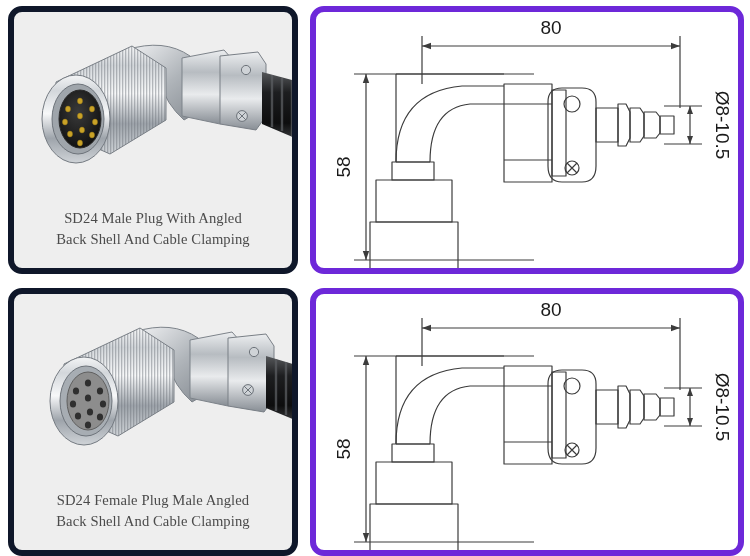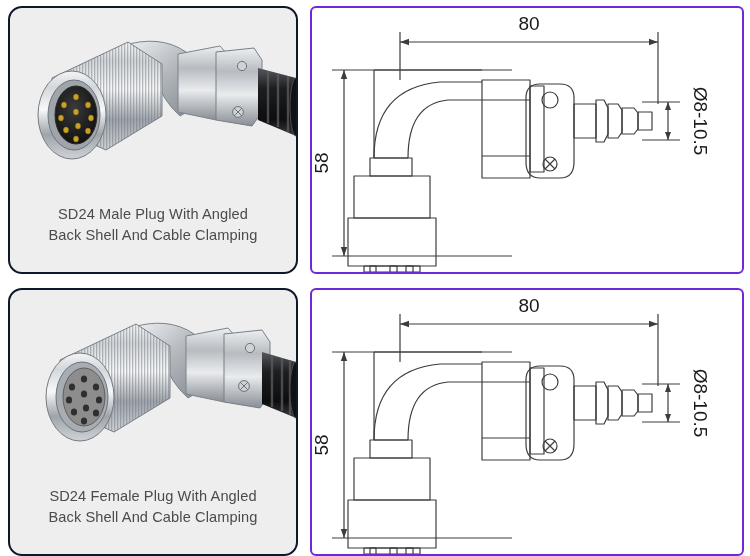--- a/index.html
+++ b/index.html
@@ -13,43 +13,45 @@
 
   
   .row{position:absolute;left:0;width:750px;height:268px;}
   .row-1{top:6px;}
   .row-2{top:288px;}
 
   
   .photo-card{
     position:absolute;left:8px;top:0;width:290px;height:268px;
     background:#eeeeee;
-    border:2px solid #0f172a;
+    border:6px solid #0f172a;
     border-radius:14px;
     box-sizing:border-box;
     overflow:hidden;
+    font-family:Liberation Serif, serif;
   }
   .photo-stage{position:absolute;left:0;top:0;width:288px;height:195px;}
   .caption{
     position:absolute;left:6px;right:6px;top:196px;
     text-align:center;
     color:#4b4b4b;
     font-size:14.6px;
     line-height:20.5px;
     letter-spacing:.1px;
   }
 
   
   .draw-card{
     position:absolute;left:310px;top:0;width:434px;height:268px;
     background:#ffffff;
-    border:2px solid #6d28d9;
-    border-radius:6px;
+    border:6px solid #6d28d9;
+    border-radius:14px;
     box-sizing:border-box;
     overflow:hidden;
+    padding-left:18px;
   }
   svg{display:block;}
   .dim-text{
     font-family:"Liberation Sans","DejaVu Sans",sans-serif;
     font-size:19px;fill:#1a1a1a;
   }
 </style>
 </head>
 <body>
 
@@ -230,21 +232,21 @@
             <circle cx="232" cy="58" r="4.6" fill="#cfd3d7" stroke="#6d737a" stroke-width="1"></circle>
             <circle cx="226" cy="96" r="5.4" fill="#cfd3d7" stroke="#6d737a" stroke-width="1"></circle>
             <path d="M222 92 l8 8 M230 92 l-8 8" stroke="#6d737a" stroke-width="1"></path>
             <path d="M244 62 L278 72 L278 128 L244 114 Z" fill="url(#bootG)"></path>
             <path d="M254 65 L254 117 M264 68 L264 121 M272 70 L272 125" stroke="#5b5e61" stroke-width="2.4" opacity=".75" fill="none"></path>
             <ellipse cx="278" cy="100" rx="6" ry="28" fill="#101113" stroke="#4a4d50" stroke-width="1"></ellipse>
           </g>
         </svg>
       </div>
       <div class="caption">
-        <div>SD24 Female Plug With Angled</div>
+        <div>SD24 Female Plug Male Angled</div>
         <div>Back Shell And Cable Clamping</div>
       </div>
     </div>
 
     <div class="draw-card">
       <svg width="432" height="266" viewBox="0 0 432 266">
         <g fill="none" stroke="#3c3c3c" stroke-width="1.2" stroke-linejoin="round">
           <line x1="88" y1="24" x2="88" y2="72"></line>
           <line x1="346" y1="24" x2="346" y2="96"></line>
           <line x1="88" y1="34" x2="346" y2="34"></line>

